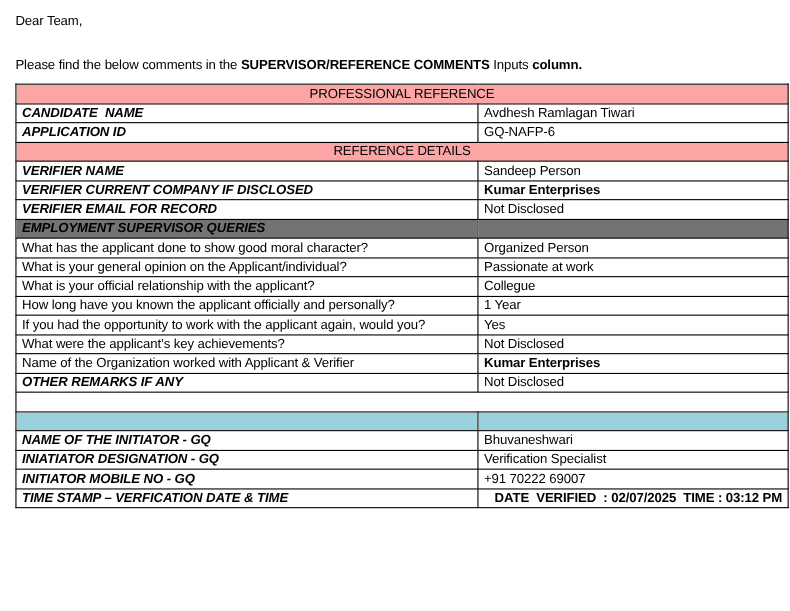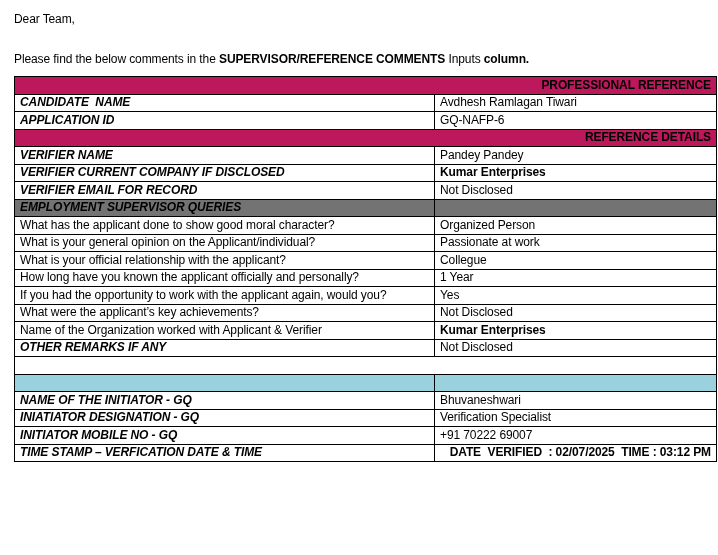--- a/index.html
+++ b/index.html
@@ -43,23 +43,23 @@
     vertical-align: middle;
     white-space: pre;
     overflow: hidden;
     letter-spacing: -0.1px;
     line-height: 1.1;
   }
   .col-l { width: 420px; }
   .col-r { width: 282px; }
 
   td.section-hdr {
-    background: #be185d;
-    font-weight: 700;
-    text-align: right;
+    background: #fca5a5;
+    font-weight: 400;
+    text-align: center;
   }
   td.section-fill {
     background: #737373;
   }
   td.lbl-bold { font-weight: 700; font-style: italic; }
   td.val-bold { font-weight: 700; }
   td.spacer-row {
     height: 12px;
     background: #ffffff;
   }
@@ -103,21 +103,21 @@
       <td class="lbl-bold">APPLICATION ID</td>
       <td>GQ-NAFP-6</td>
     </tr>
 
     <tr>
       <td colspan="2" class="section-hdr">REFERENCE DETAILS</td>
     </tr>
 
     <tr>
       <td class="lbl-bold">VERIFIER NAME</td>
-      <td>Pandey Pandey</td>
+      <td>Sandeep Person</td>
     </tr>
 
 
     <tr>
       <td class="lbl-bold">VERIFIER CURRENT COMPANY IF DISCLOSED</td>
       <td class="val-bold">Kumar Enterprises</td>
     </tr>
 
 
     <tr>

